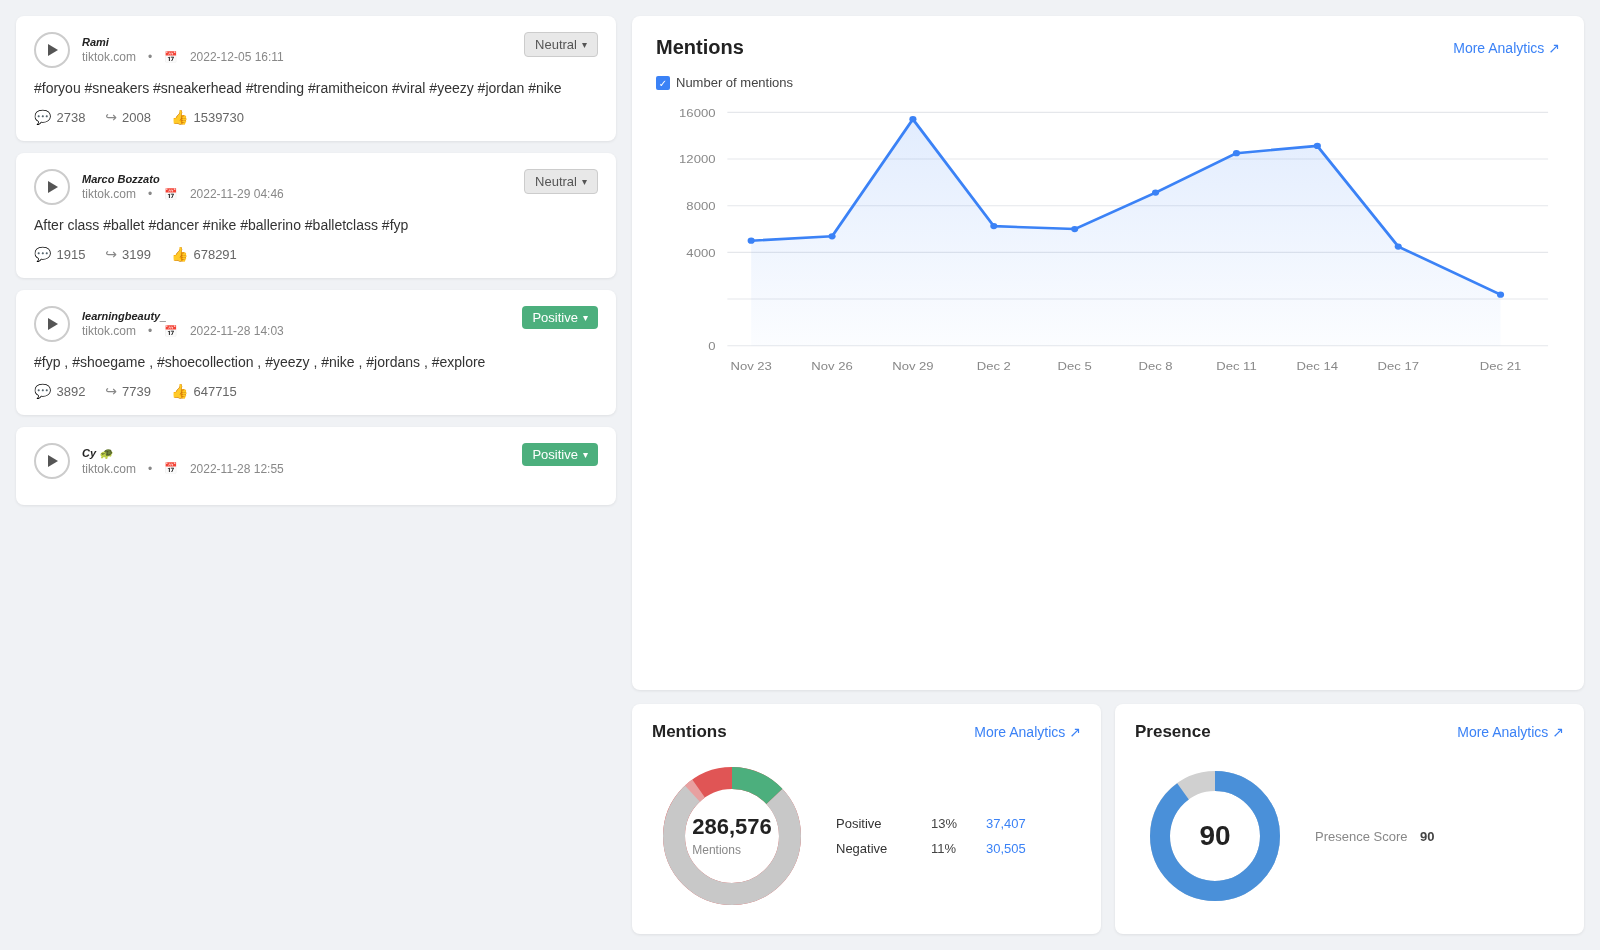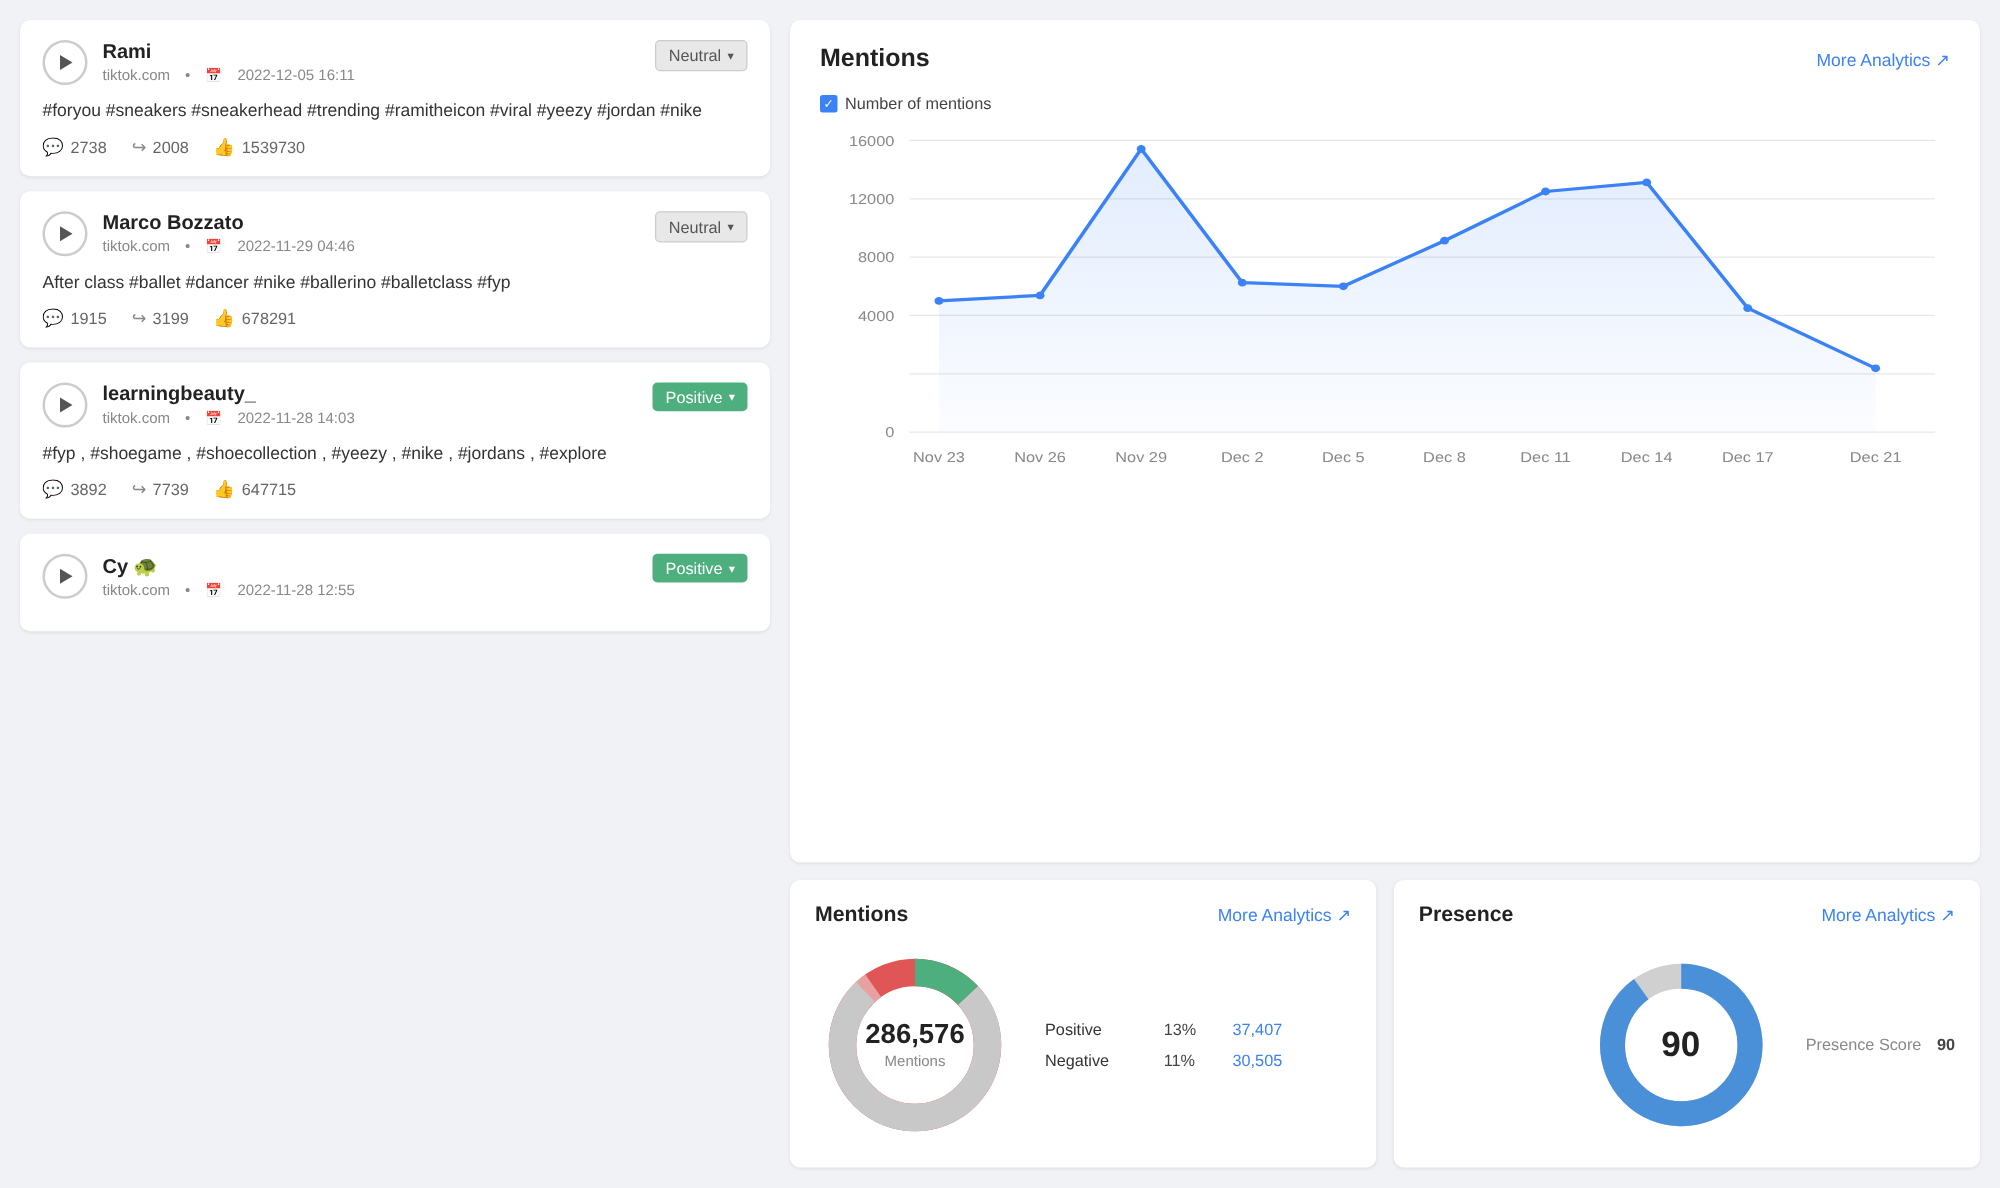--- a/index.html
+++ b/index.html
@@ -58,22 +58,23 @@
       width: 0;
       height: 0;
       border-style: solid;
       border-width: 6px 0 6px 10px;
       border-color: transparent transparent transparent #555;
       margin-left: 2px;
     }
 
     .author-name {
       font-weight: 600;
-      font-size: 16px;
+      font-size: 11px;
       color: #222;
+      font-style: italic;
     }
 
     .post-meta {
       font-size: 12px;
       color: #888;
       display: flex;
       align-items: center;
       gap: 12px;
       margin-top: 2px;
     }
@@ -239,21 +240,20 @@
       width: 160px;
       height: 160px;
       flex-shrink: 0;
     }
 
     .donut-center-text {
       position: absolute;
       top: 50%;
       left: 50%;
       transform: translate(-50%, -50%);
-      text-align: center;
     }
 
     .donut-number {
       font-size: 22px;
       font-weight: 700;
       color: #222;
       display: block;
     }
 
     .donut-label {
@@ -290,21 +290,20 @@
     .mention-stat-value {
       color: #3b82f6;
       font-weight: 500;
       margin-left: 12px;
     }
 
     .presence-content {
       display: flex;
       align-items: center;
       gap: 20px;
-      justify-content: flex-end;
     }
 
     .presence-score-label {
       font-size: 13px;
       color: #888;
     }
 
     .presence-score-value {
       font-size: 13px;
       font-weight: 600;

